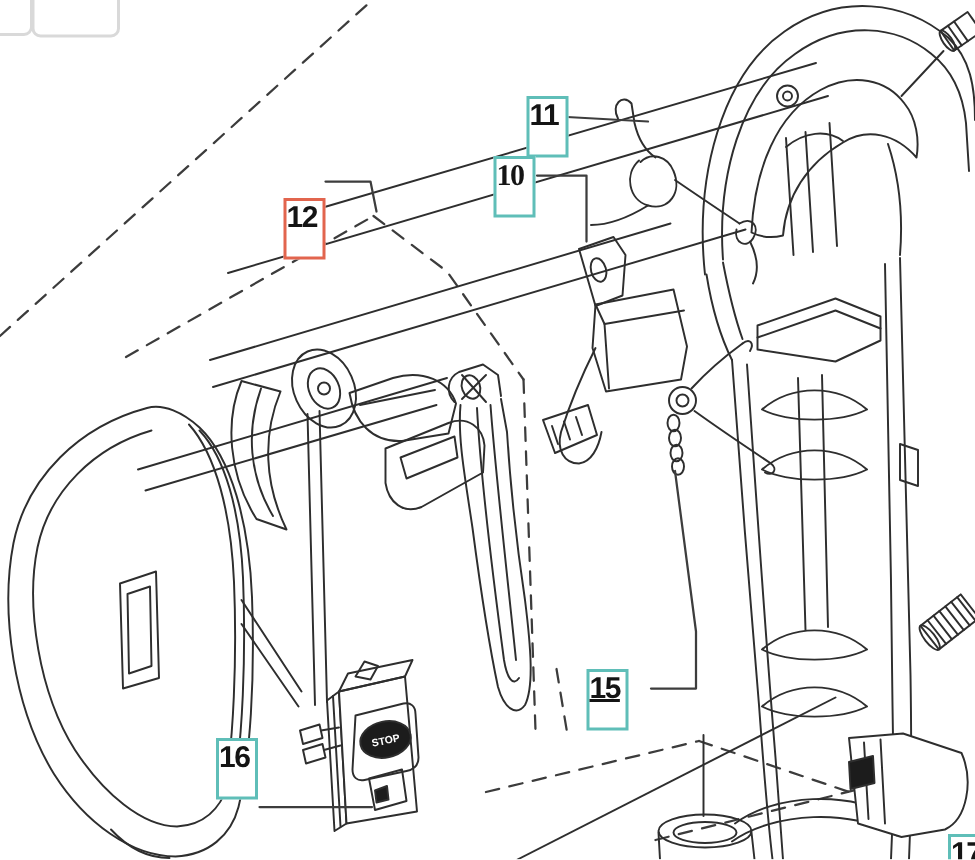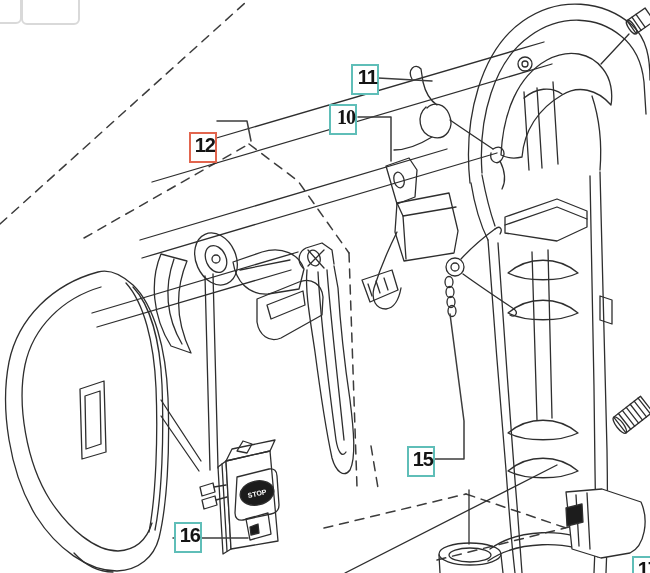--- a/index.html
+++ b/index.html
@@ -2,23 +2,23 @@
 <html><head>
 <meta charset="utf-8">
 <style>
   html,body{margin:0;padding:0;background:#fff;}
   .stage{position:relative;width:650px;height:573px;background:#fff;overflow:hidden;
          font-family:"Liberation Sans",sans-serif;}
   .chip{position:absolute;background:#fff;border:2px solid #d9d9d9;border-radius:6px;}
   .chip1{left:-10px;top:-10px;width:28px;height:30px;}
   .chip2{left:21px;top:-12px;width:55px;height:33px;}
   .diagram-svg{position:absolute;left:0;top:0;}
-  .callout{position:absolute;box-sizing:border-box;width:28px;height:31px;background:#fff;
+  .callout{position:absolute;box-sizing:border-box;width:28px;height:41px;background:#fff;
            border:2px solid #5fbeb8;color:#141414;font-weight:bold;font-size:20px;
-           line-height:23px;text-align:right;letter-spacing:-1px;cursor:pointer;}
+           line-height:23px;text-align:left;letter-spacing:-1px;cursor:pointer;}
 </style>
 </head>
 <body>
 
 <div class="stage">
 
   <div class="chip chip1"></div>
   <div class="chip chip2"></div>
 
   <svg class="diagram-svg" width="650" height="573" viewBox="0 0 650 573">
@@ -192,17 +192,17 @@
         <path d="M378,78 L432,81"></path>
         <path d="M434,459 L464,459 L464,421 L450,314"></path>
         <path d="M173,538 L248,538"></path>
       </g>
     </g>
   </svg>
 
   <div class="callout" style="left: 351px; top: 64px; border-color: rgb(95, 190, 184);">11</div>
   <div class="callout" style="left: 329px; top: 104px; border-color: rgb(95, 190, 184); font-family: Liberation Serif, serif;">10</div>
   <div class="callout" style="left: 189px; top: 108px; border-color: rgb(226, 101, 78); margin-top: 24px;">12</div>
-  <div class="callout" style="left: 407px; top: 446px; border-color: rgb(95, 190, 184);">15</div>
-  <div class="callout" style="left: 144px; top: 522px; border-color: rgb(95, 190, 184); margin-left: 30px;">16</div>
+  <div class="callout" style="left: 391px; top: 446px; border-color: rgb(95, 190, 184); text-decoration: underline;">15</div>
+  <div class="callout" style="left: 144px; top: 492px; border-color: rgb(95, 190, 184);">16</div>
   <div class="callout" style="left: 632px; top: 556px; border-color: rgb(95, 190, 184);">17</div>
 
 </div>
 
 </body></html>

